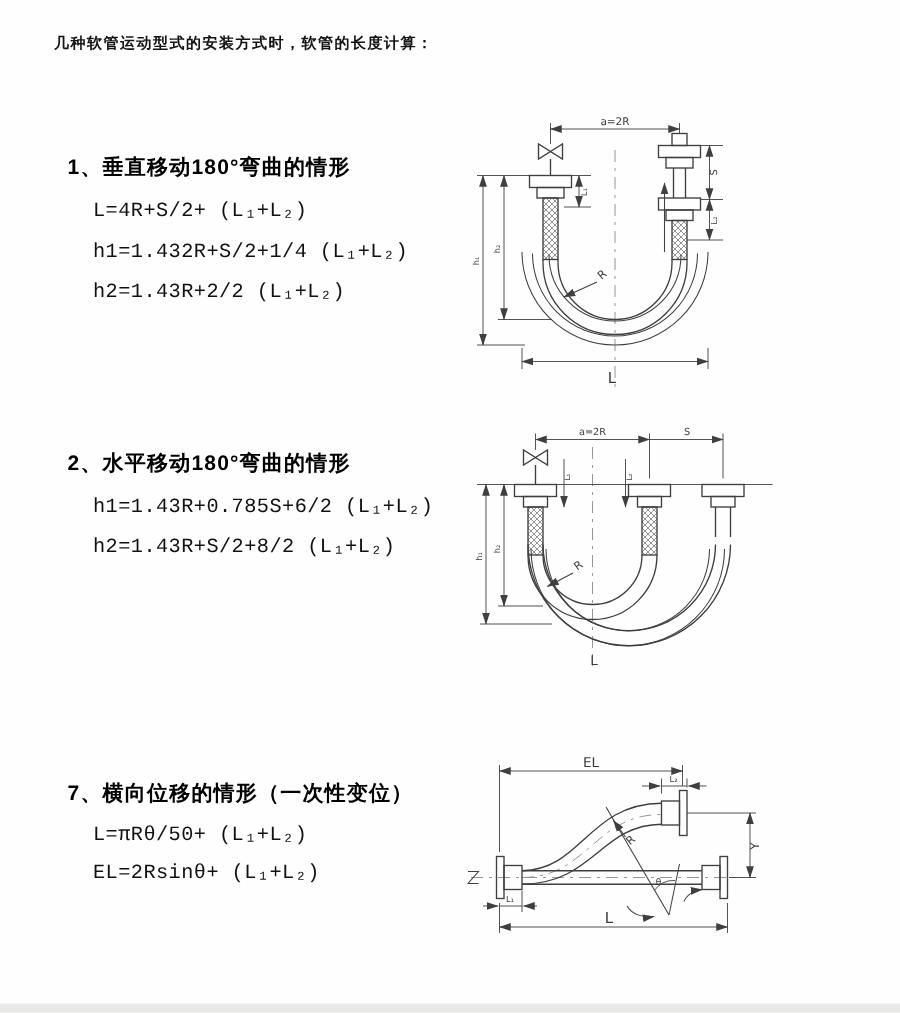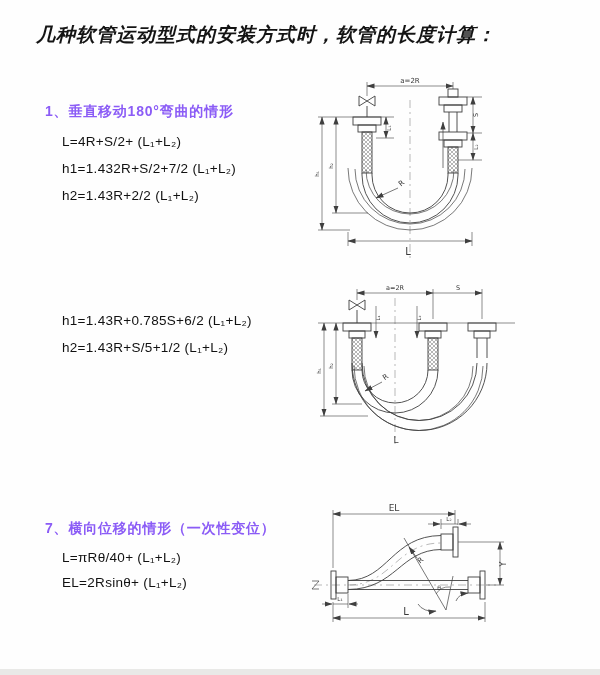--- a/index.html
+++ b/index.html
@@ -3,59 +3,60 @@
 <meta charset="utf-8">
 <style>
   html,body{margin:0;padding:0;}
   body{
     width:600px;height:675px;position:relative;background:#ffffff;
     font-family:"Liberation Sans","DejaVu Sans",sans-serif;color:#1c1c1c;overflow:hidden;
   }
   .page{position:absolute;inset:0;background:#fefefe;}
   .title{
     position:absolute;left:36px;top:22px;margin:0;
-    font-size:19px;font-weight:700;letter-spacing:1px;color:#141414;font-style:italic;
+    font-size:10px;font-weight:700;letter-spacing:1px;color:#141414;
   }
   .sec{position:absolute;left:45px;}
-  .sec-heading{font-size:14px;font-weight:700;letter-spacing:0.8px;color:#8b5cf6;}
+  .sec-heading{font-size:14px;font-weight:700;letter-spacing:0.8px;color:#000000;}
   .formulas{margin-top:7px;padding-left:17px;}
-  .formula{font-size:13.5px;font-weight:500;color:#111;letter-spacing:0.3px;}
+  .formula{font-size:13.5px;font-weight:500;color:#111;letter-spacing:0.3px;font-family:Liberation Mono, monospace;}
   .lh27 .formula{line-height:27px;}
   .lh25 .formula{line-height:25px;}
   .diagram{position:absolute;}
   svg text{font-family:"DejaVu Sans","Liberation Sans",sans-serif;fill:#3a3a3a;}
   .scan-edge{position:absolute;left:0;bottom:0;width:100%;height:6px;background:#e9e9e7;}
 </style>
 </head>
 <body>
 
 <div class="page">
 
   <h1 class="title">几种软管运动型式的安装方式时，软管的长度计算：</h1>
 
   <section class="sec lh27" style="top:103px">
     <div class="sec-heading">1、垂直移动180°弯曲的情形</div>
     <div class="formulas">
       <div class="formula">L=4R+S/2+ (L₁+L₂)</div>
-      <div class="formula">h1=1.432R+S/2+7/2 (L₁+L₂)</div>
+      <div class="formula">h1=1.432R+S/2+1/4 (L₁+L₂)</div>
       <div class="formula">h2=1.43R+2/2 (L₁+L₂)</div>
     </div>
   </section>
 
   <section class="sec lh27" style="top:300px">
+    <div class="sec-heading">2、水平移动180°弯曲的情形</div>
     <div class="formulas">
       <div class="formula">h1=1.43R+0.785S+6/2 (L₁+L₂)</div>
-      <div class="formula">h2=1.43R+S/5+1/2 (L₁+L₂)</div>
+      <div class="formula">h2=1.43R+S/2+8/2 (L₁+L₂)</div>
     </div>
   </section>
 
   <section class="sec lh25" style="top:520px">
     <div class="sec-heading">7、横向位移的情形（一次性变位）</div>
     <div class="formulas">
-      <div class="formula">L=πRθ/40+ (L₁+L₂)</div>
+      <div class="formula">L=πRθ/50+ (L₁+L₂)</div>
       <div class="formula">EL=2Rsinθ+ (L₁+L₂)</div>
     </div>
   </section>
 
   <svg class="diagram" style="left:310px;top:70px" width="290" height="195" viewBox="0 0 290 195">
     <defs>
       <marker id="arr" viewBox="0 0 8 6" refX="7.5" refY="3" markerWidth="8" markerHeight="6" markerUnits="userSpaceOnUse" orient="auto-start-reverse">
         <path d="M0,0.4 L8,3 L0,5.6 Z" fill="#3f3f3f"></path>
       </marker>
       <pattern id="braid" width="4" height="4" patternUnits="userSpaceOnUse">

